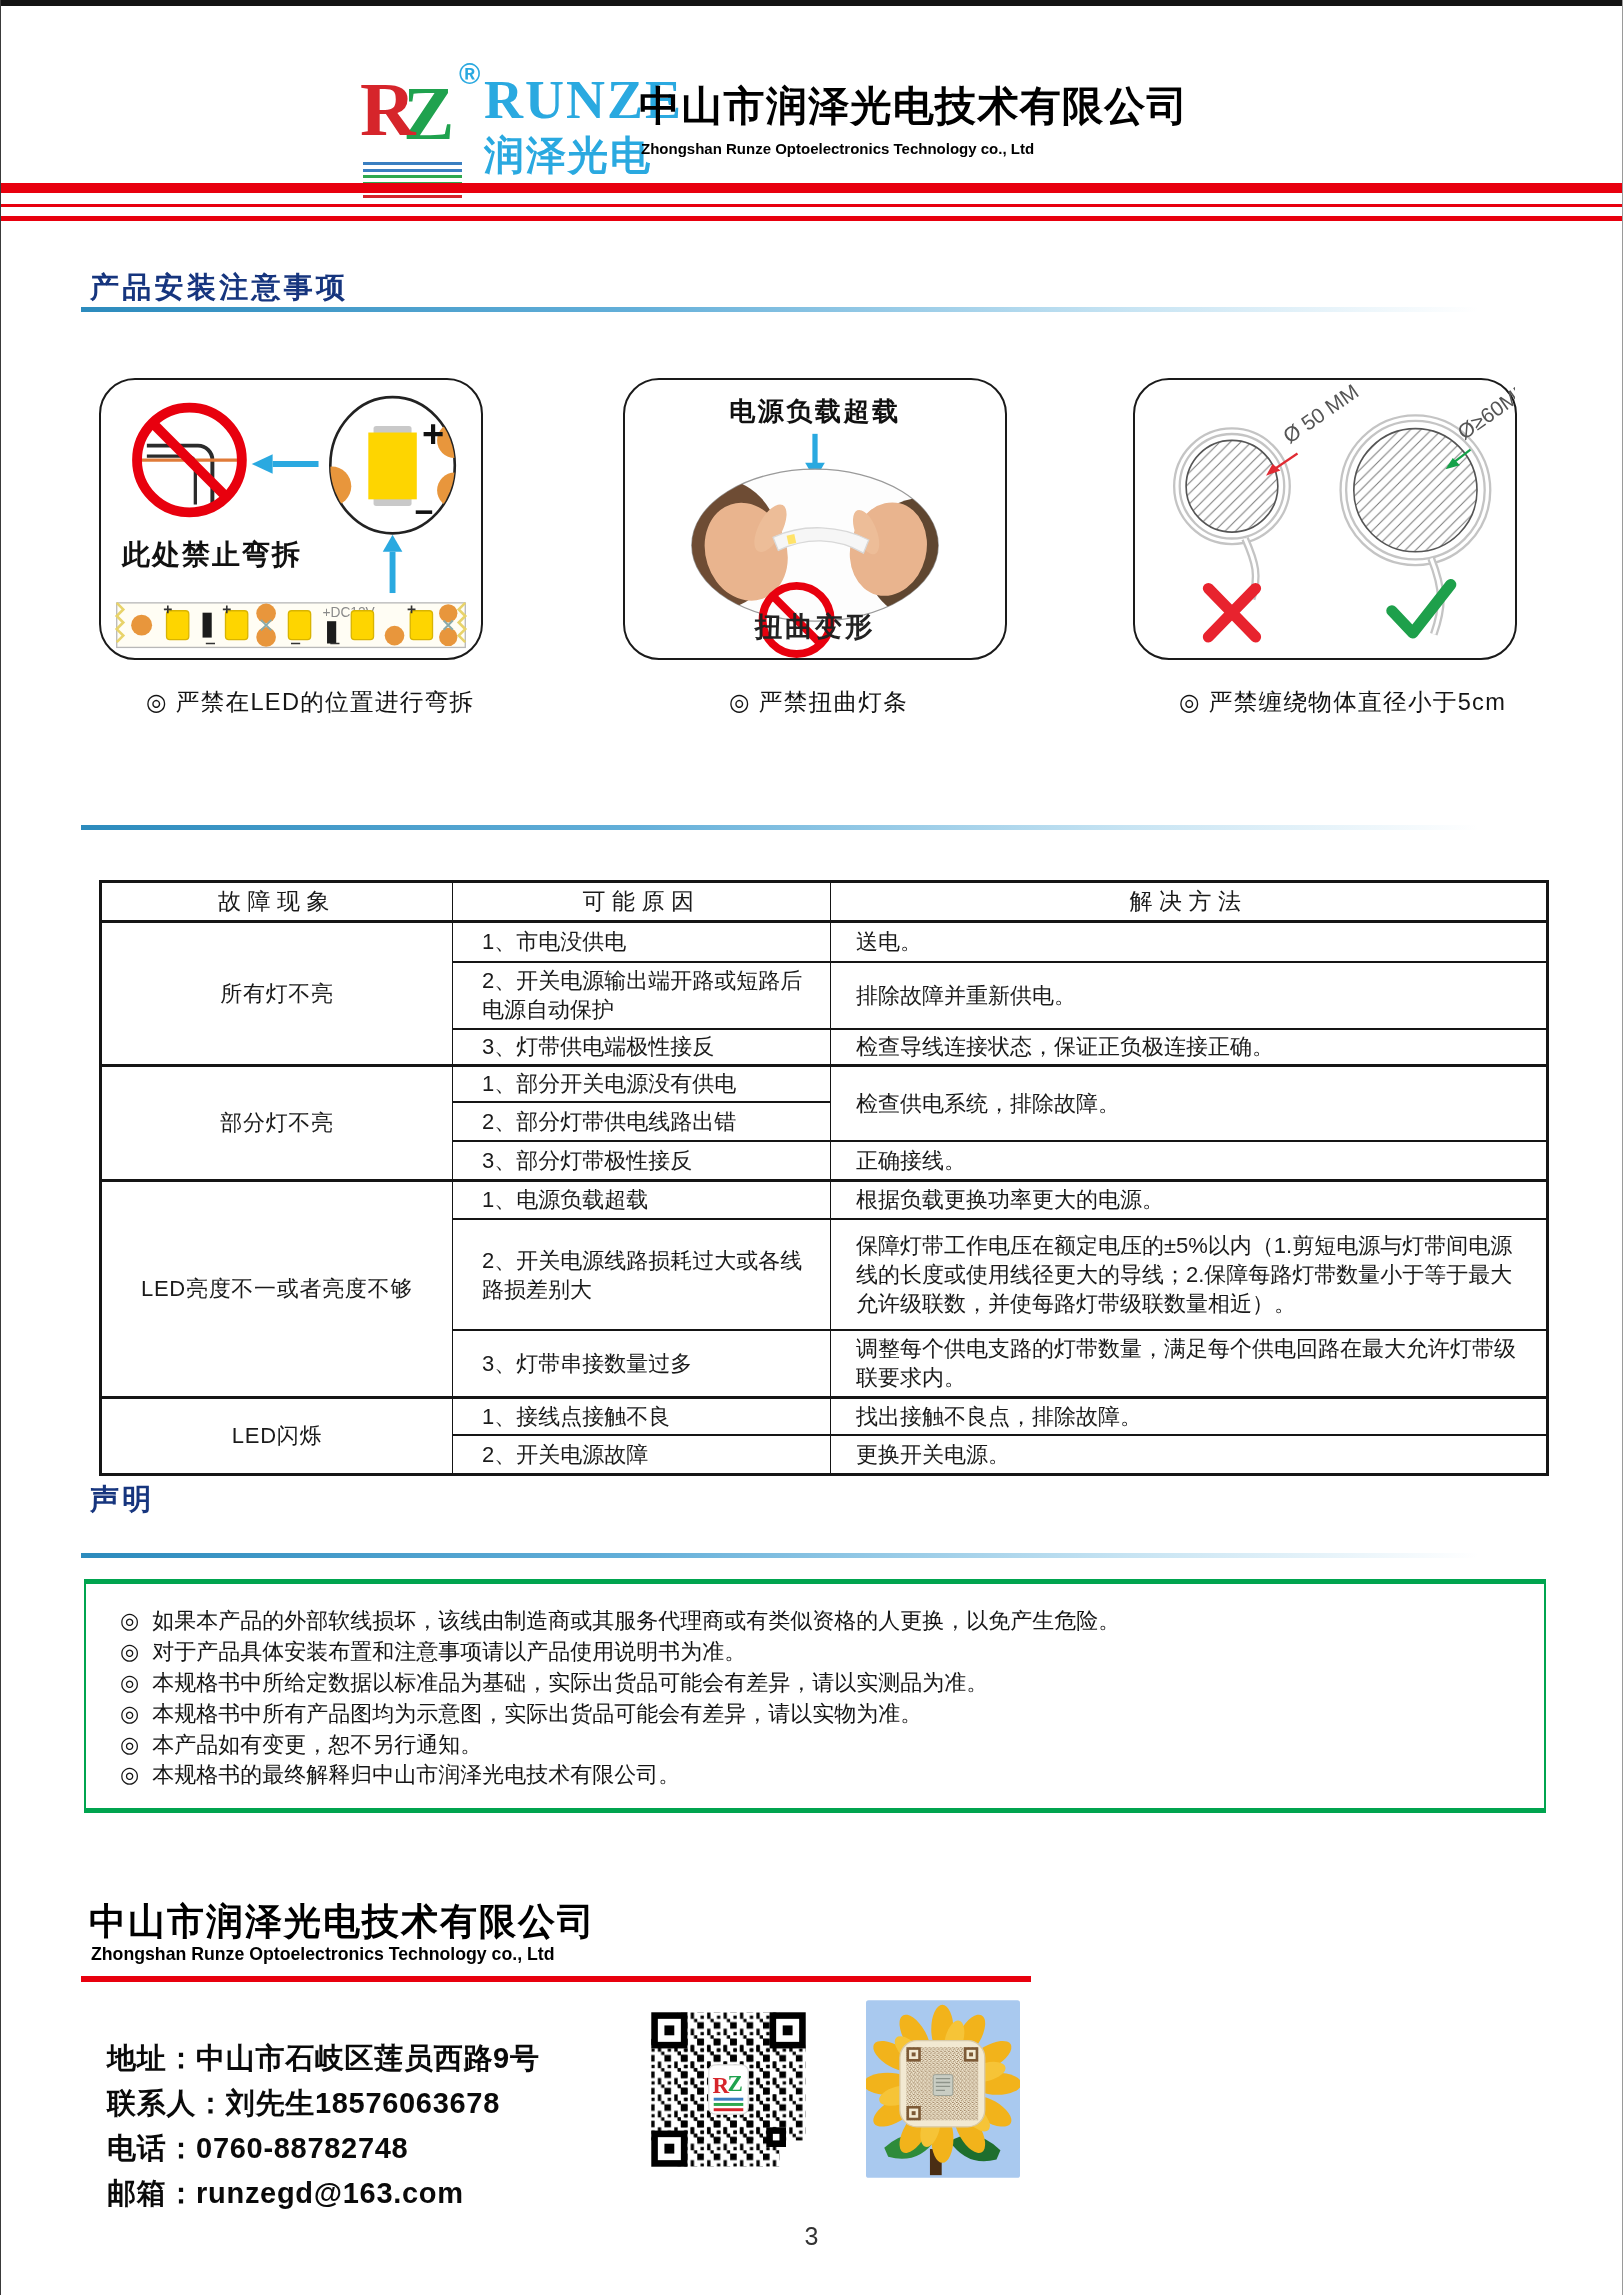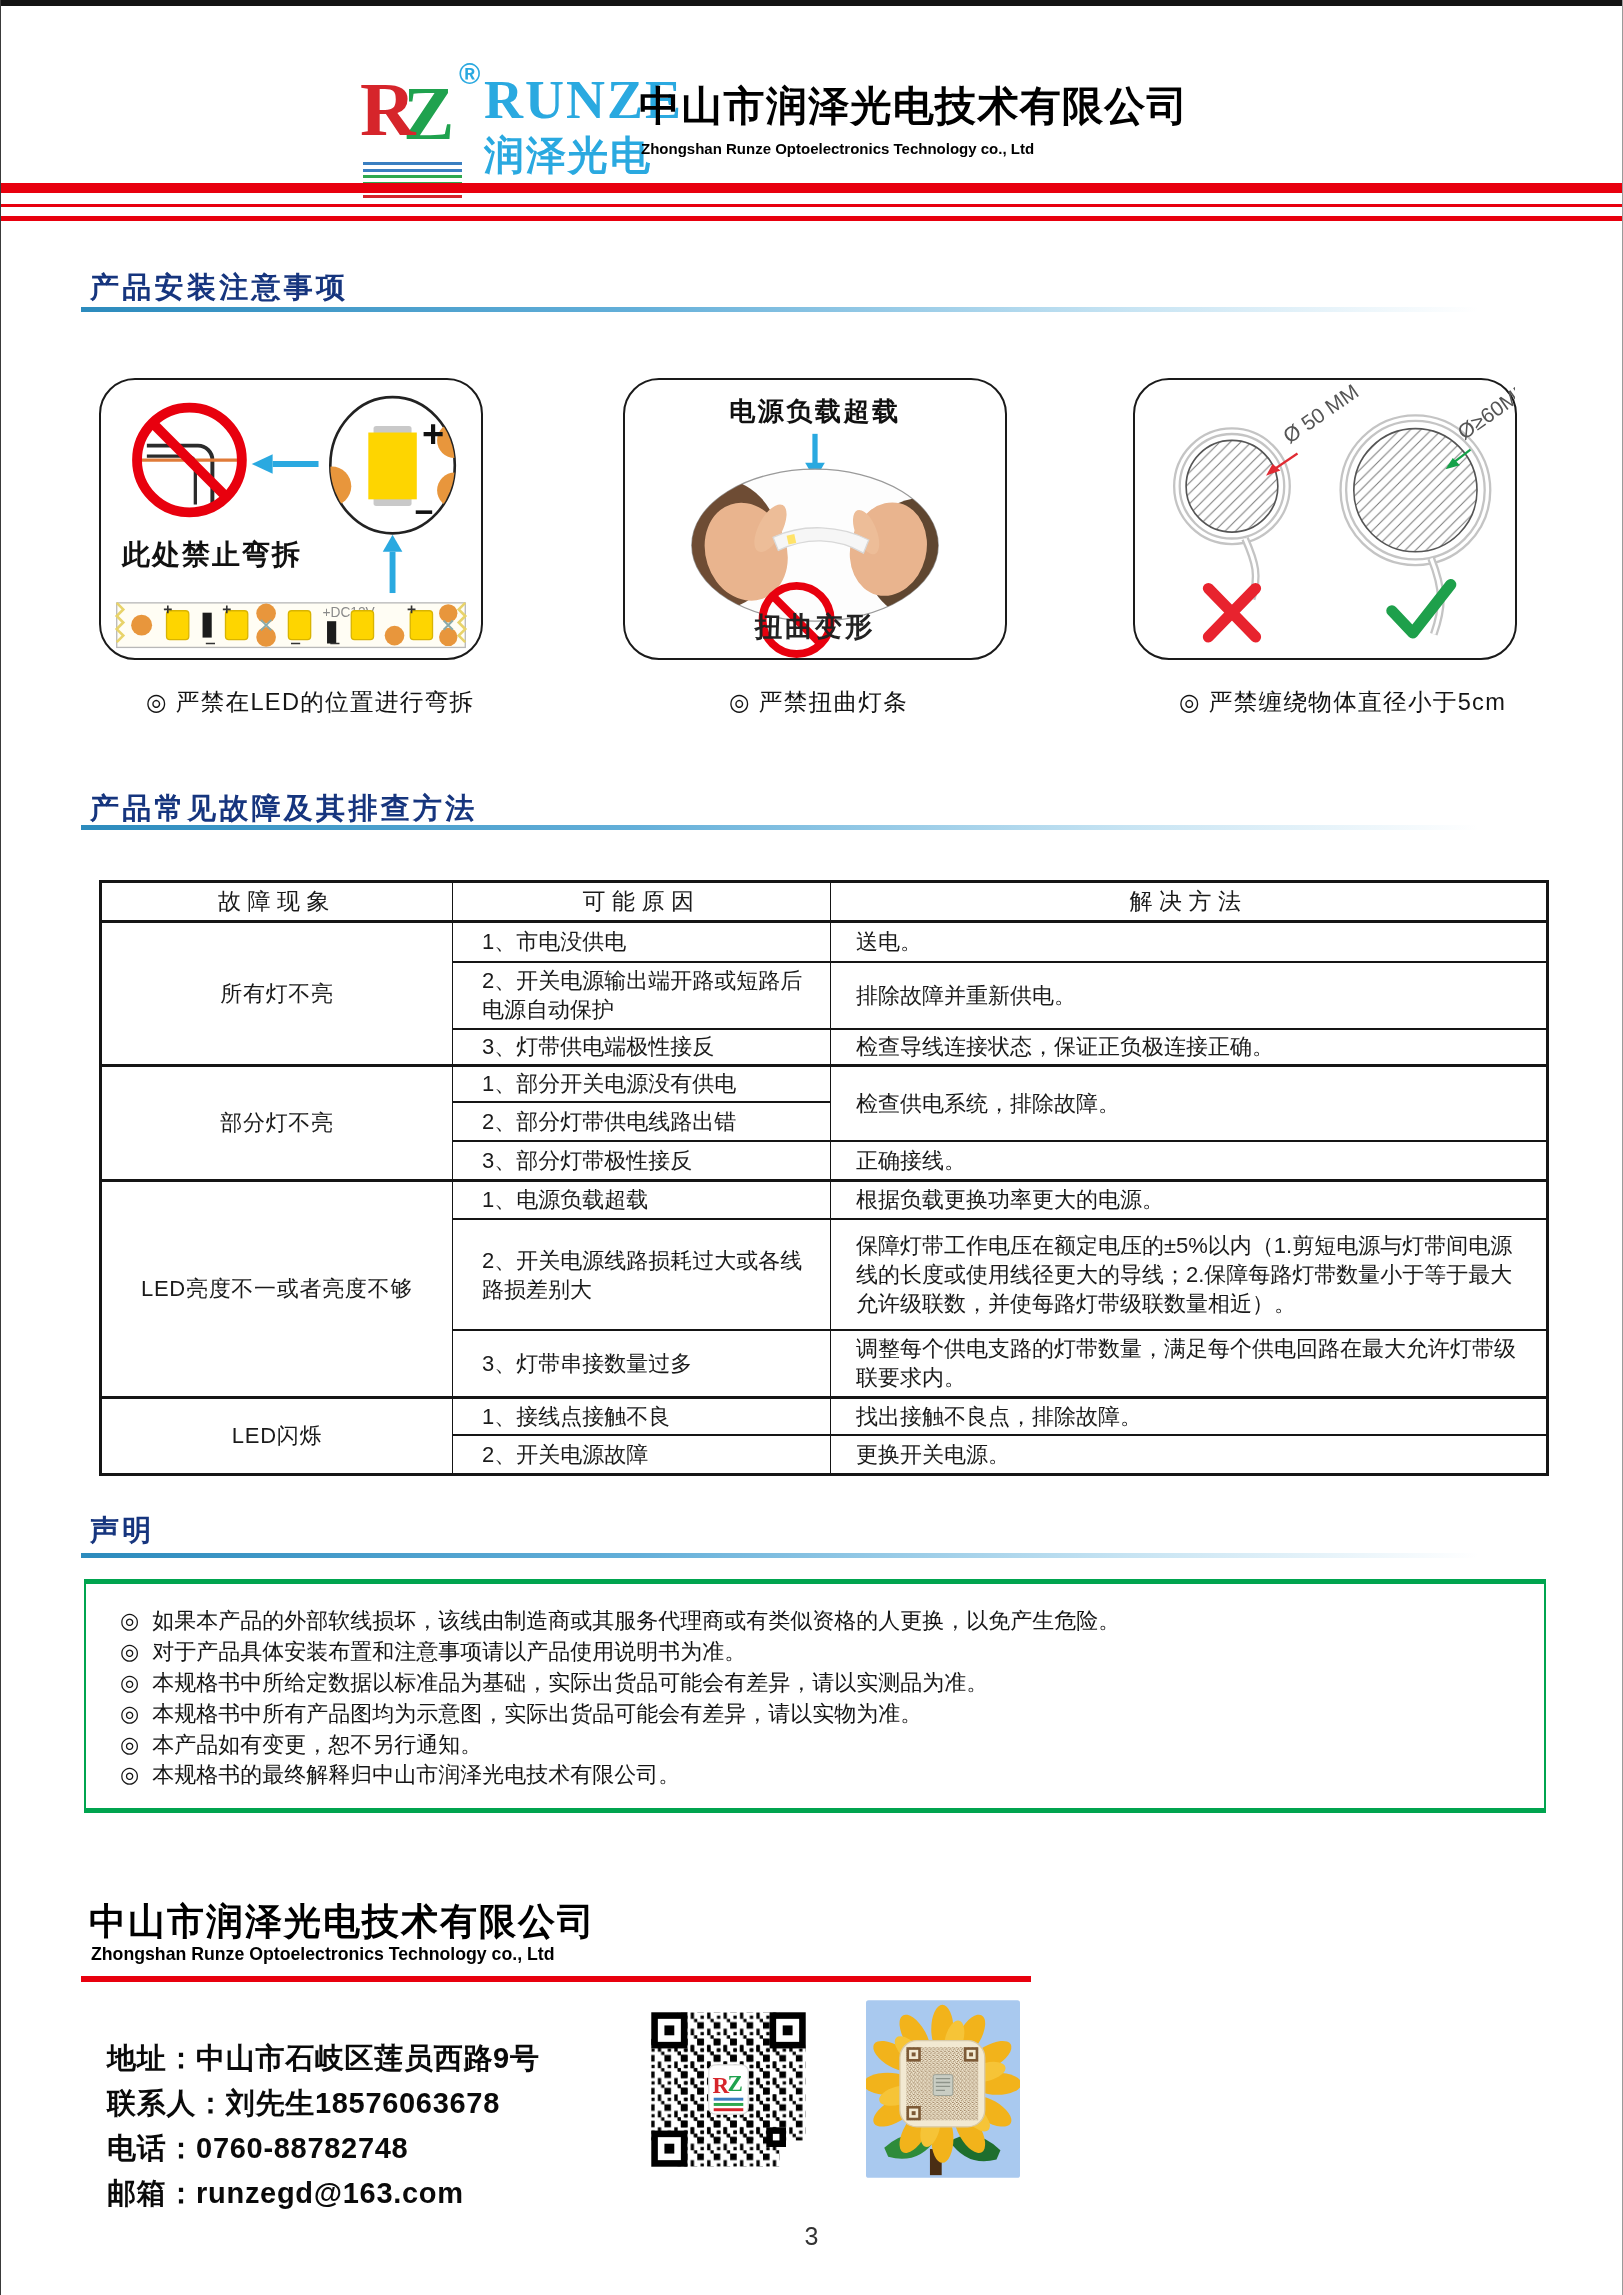--- a/index.html
+++ b/index.html
@@ -29,21 +29,21 @@
   
   .band{position:absolute;left:0;width:100%;background:#e8000e;}
   .band1{top:183px;height:9.8px;}
   .band2{top:204px;height:2.6px;}
   .band3{top:216px;height:4.6px;}
 
   
   .sec-title{position:absolute;font-size:29px;font-weight:bold;color:#16357e;letter-spacing:3.3px;}
   #title-install{left:89px;top:268px;}
   #title-faults{left:89px;top:789px;}
-  #title-statement{left:89px;top:1511px;}
+  #title-statement{left:89px;top:1480px;}
   .sec-underline{position:absolute;left:80px;width:1456px;height:5.2px;
      background:linear-gradient(90deg,#2c8bbd 0%,#63afd9 38%,#c7e4f3 72%,rgba(255,255,255,0) 96%);}
   #ul-install{top:307px;}
   #ul-faults{top:825px;}
   #ul-statement{top:1553px;}
 
   
   .ill-box{position:absolute;top:378px;width:380px;height:278px;border:2px solid #1a1a1a;border-radius:36px;background:#fff;}
   #box1{left:98px;} #box2{left:622px;} #box3{left:1132px;}
   .ill-box svg{position:absolute;left:0;top:0;}
@@ -252,21 +252,20 @@
       <g>
         <path d="M392,352 L 424,386 L 482,312" fill="none" stroke="#1ea04b" stroke-width="17" stroke-linecap="round" stroke-linejoin="round"></path>
       </g>
     </svg>
   </div>
 
   <div class="caption" id="cap1">◎ 严禁在LED的位置进行弯拆</div>
   <div class="caption" id="cap2">◎ 严禁扭曲灯条</div>
   <div class="caption" id="cap3">◎ 严禁缠绕物体直径小于5cm</div>
 
-  <div class="sec-title" id="title-faults">产品常见故障及其排查方法</div>
   <div class="sec-underline" id="ul-faults"></div>
 
   <table class="faults">
     <colgroup>
         <col style="width:352px">
         <col style="width:378px">
         <col style="width:717px">
       </colgroup>
     <tbody>
         <tr style="height:40px">

